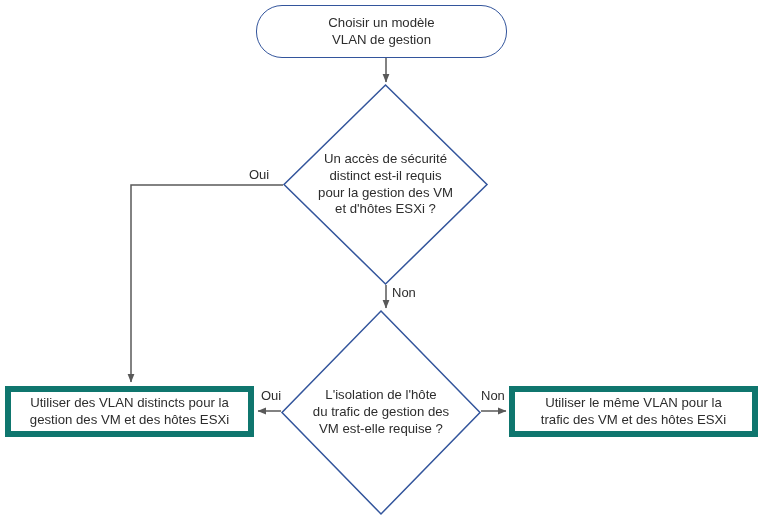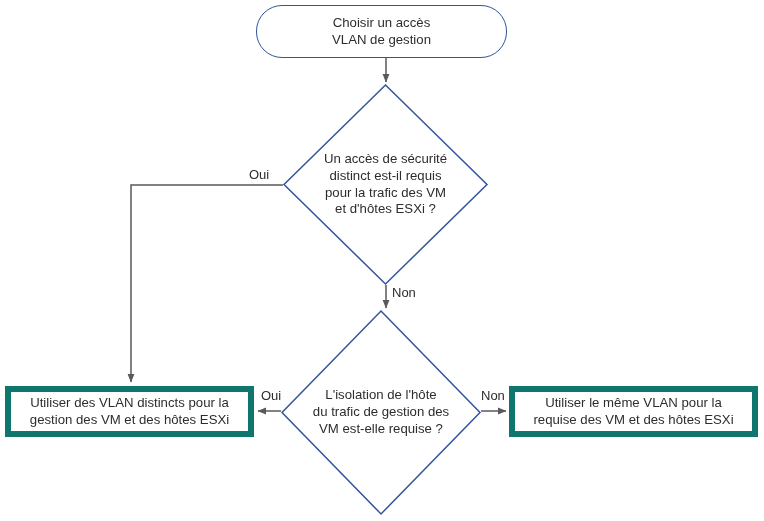--- a/index.html
+++ b/index.html
@@ -108,51 +108,51 @@
     <g>
       <path d="M281,411 L258,411" fill="none" stroke="#595959" stroke-width="1.5" marker-end="url(#arrowhead)"></path>
     </g>
 
     <g>
       <path d="M481,411 L506,411" fill="none" stroke="#595959" stroke-width="1.5" marker-end="url(#arrowhead)"></path>
     </g>
   </svg>
 
   <div class="node node-start" style="left:256px; top:5px; width:251px; height:53px;">
-    <span class="node-label">Choisir un accès
+    <span class="node-label">Choisir un modèle
 VLAN de gestion</span>
   </div>
 
   <div class="node node-decision" style="left:283px; top:84px; width:205px; height:201px;">
     <svg class="diamond-shape" width="205" height="201" viewBox="0 0 205 201" xmlns="http://www.w3.org/2000/svg">
       <polygon points="102.5,1 204,100.5 102.5,200 1,100.5" fill="#ffffff" stroke="#33559c" stroke-width="1.5"></polygon>
     </svg>
     <span class="node-label" style="position:relative; z-index:2;">Un accès de sécurité
 distinct est-il requis
-pour la trafic des VM
+pour la gestion des VM
 et d'hôtes ESXi ?</span>
   </div>
 
   <div class="node node-decision" style="left:281px; top:310px; width:200px; height:205px;">
     <svg class="diamond-shape" width="200" height="205" viewBox="0 0 200 205" xmlns="http://www.w3.org/2000/svg">
       <polygon points="100,1 199,102.5 100,204 1,102.5" fill="#ffffff" stroke="#33559c" stroke-width="1.5"></polygon>
     </svg>
     <span class="node-label" style="position:relative; z-index:2;">L'isolation de l'hôte
 du trafic de gestion des
 VM est-elle requise ?</span>
   </div>
 
   <div class="node node-result" style="left:5px; top:386px; width:249px; height:51px;">
     <span class="node-label">Utiliser des VLAN distincts pour la
 gestion des VM et des hôtes ESXi</span>
   </div>
 
   <div class="node node-result" style="left:509px; top:386px; width:249px; height:51px;">
     <span class="node-label">Utiliser le même VLAN pour la
-requise des VM et des hôtes ESXi</span>
+trafic des VM et des hôtes ESXi</span>
   </div>
 
   <div class="edge-label" style="left:249px; top:167px;">Oui</div>
 
   <div class="edge-label" style="left:392px; top:285px;">Non</div>
 
   <div class="edge-label" style="left:261px; top:388px;">Oui</div>
 
   <div class="edge-label" style="left:481px; top:388px;">Non</div>
 

